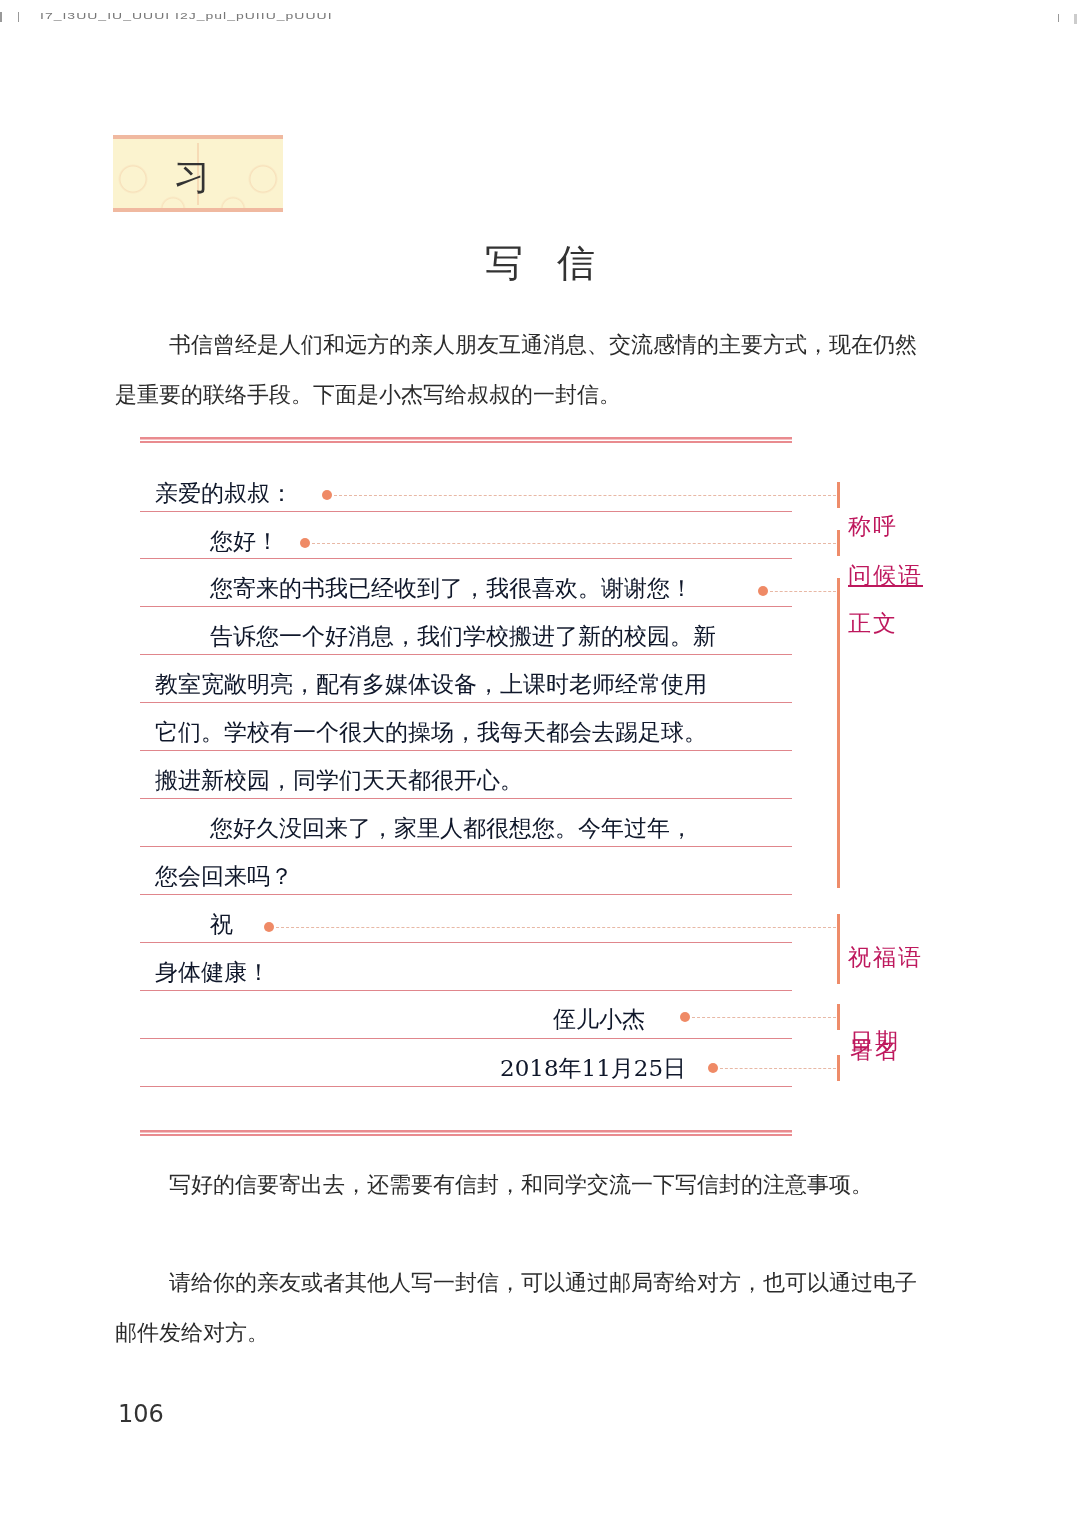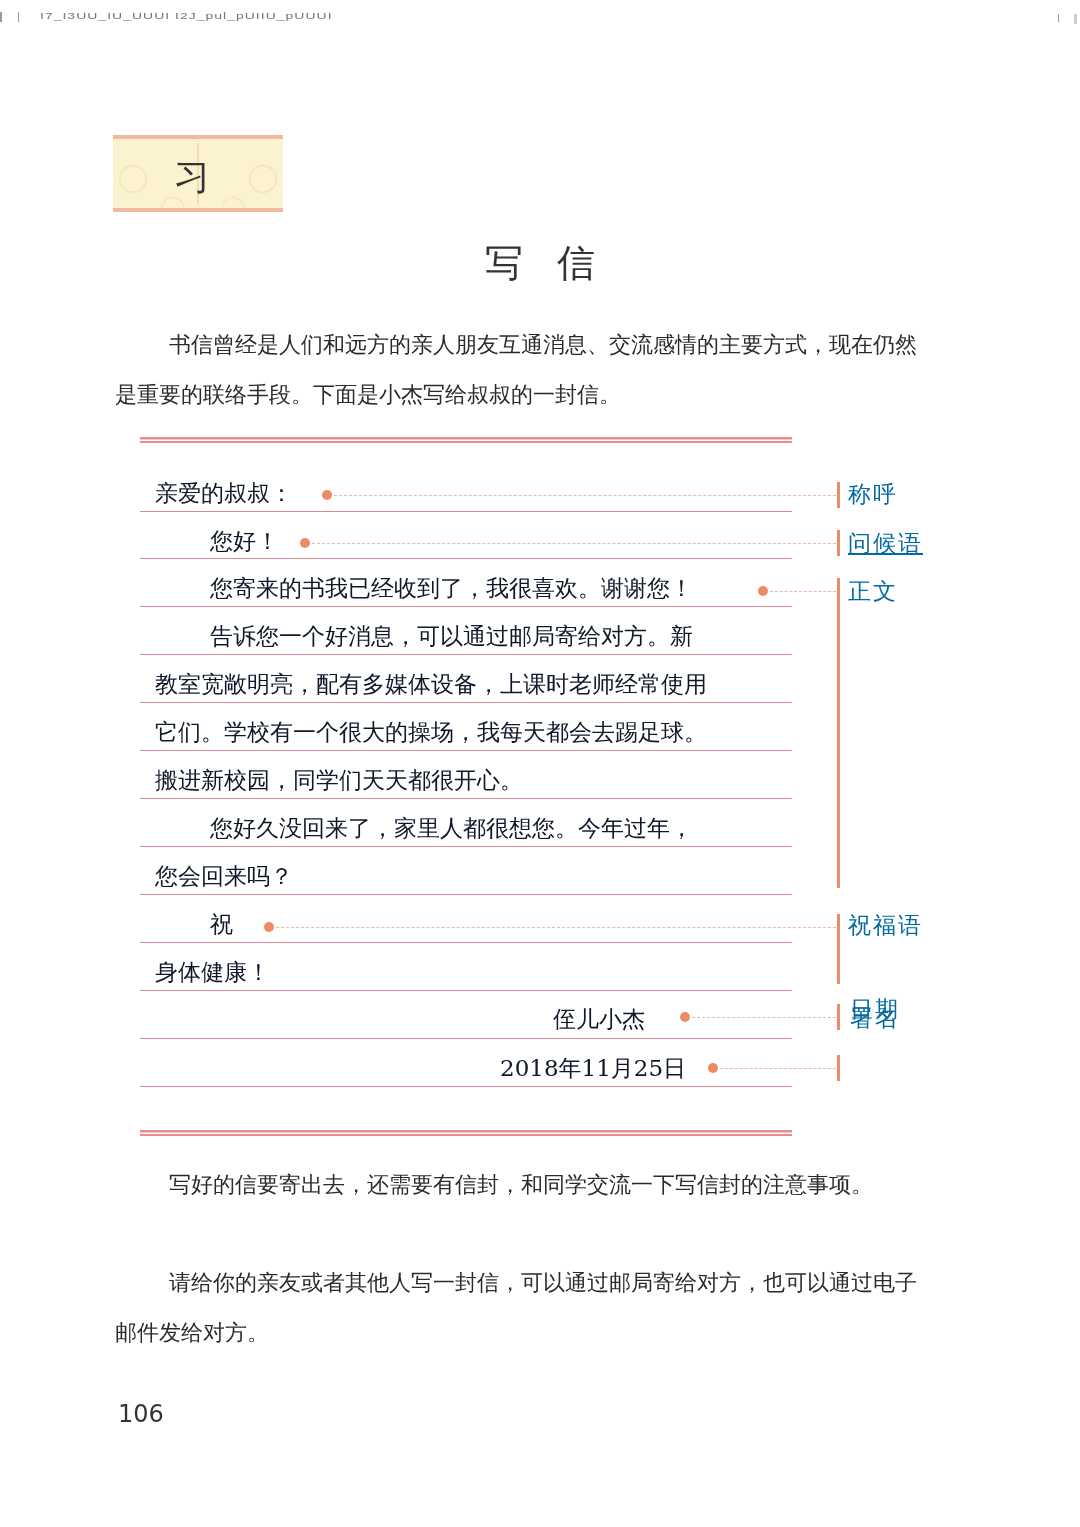--- a/index.html
+++ b/index.html
@@ -36,21 +36,21 @@
   .letter-rule-top { top: 437px; }
   .letter-rule-bottom { top: 1130px; }
   .letter-rule-top::after, .letter-rule-bottom::after { content: ""; position: absolute; left: 0; right: 0; top: 0; height: 1px; background: #f5c2c3; }
 
   .line { left: 140px; width: 652px; height: 0; border-top: 1.5px solid #e0868c; }
   .row-text { left: 155px; font-size: 23px; color: #0f172a; white-space: nowrap; font-family: "DejaVu Serif", serif; }
 
   .dot { width: 10px; height: 10px; border-radius: 50%; background: #ef8a66; }
   .dash { height: 0; border-top: 1.5px dashed #e8b8a5; }
   .bracket { width: 3px; background: #ee8c6a; }
-  .label { font-size: 23px; color: #0369a1; white-space: nowrap; font-family: "DejaVu Serif", serif; letter-spacing: 2px; }
+  .label { font-size: 23px; color: #be185d; white-space: nowrap; font-family: "DejaVu Serif", serif; letter-spacing: 2px; margin-top: 32px; }
 
   .page-number { left: 118px; top: 1400px; font-family: "DejaVu Sans", sans-serif; font-size: 24px; color: #333; }
 </style>
 </head>
 <body>
 
 <div class="abs scan-left"></div>
 <div class="abs scan-left2"></div>
 <div class="abs scan-text">I7_I3UU_IU_UUUI I2J_pul_pUIIU_pUUUI</div>
 <div class="abs scan-right"></div>
@@ -70,21 +70,21 @@
 
 <div class="abs row-text" style="top:478px;">亲爱的叔叔：</div>
 <div class="abs line" style="top:511px;"></div>
 
 <div class="abs row-text" style="top:526px;left:210px;">您好！</div>
 <div class="abs line" style="top:558px;"></div>
 
 <div class="abs row-text" style="top:573px;left:210px;">您寄来的书我已经收到了，我很喜欢。谢谢您！</div>
 <div class="abs line" style="top:606px;"></div>
 
-<div class="abs row-text" style="top:621px;left:210px;">告诉您一个好消息，可以通过邮局寄给对方。新</div>
+<div class="abs row-text" style="top:621px;left:210px;">告诉您一个好消息，我们学校搬进了新的校园。新</div>
 <div class="abs line" style="top:654px;"></div>
 
 <div class="abs row-text" style="top:669px;">教室宽敞明亮，配有多媒体设备，上课时老师经常使用</div>
 <div class="abs line" style="top:702px;"></div>
 
 <div class="abs row-text" style="top:717px;">它们。学校有一个很大的操场，我每天都会去踢足球。</div>
 <div class="abs line" style="top:750px;"></div>
 
 <div class="abs row-text" style="top:765px;">搬进新校园，同学们天天都很开心。</div>
 <div class="abs line" style="top:798px;"></div>

